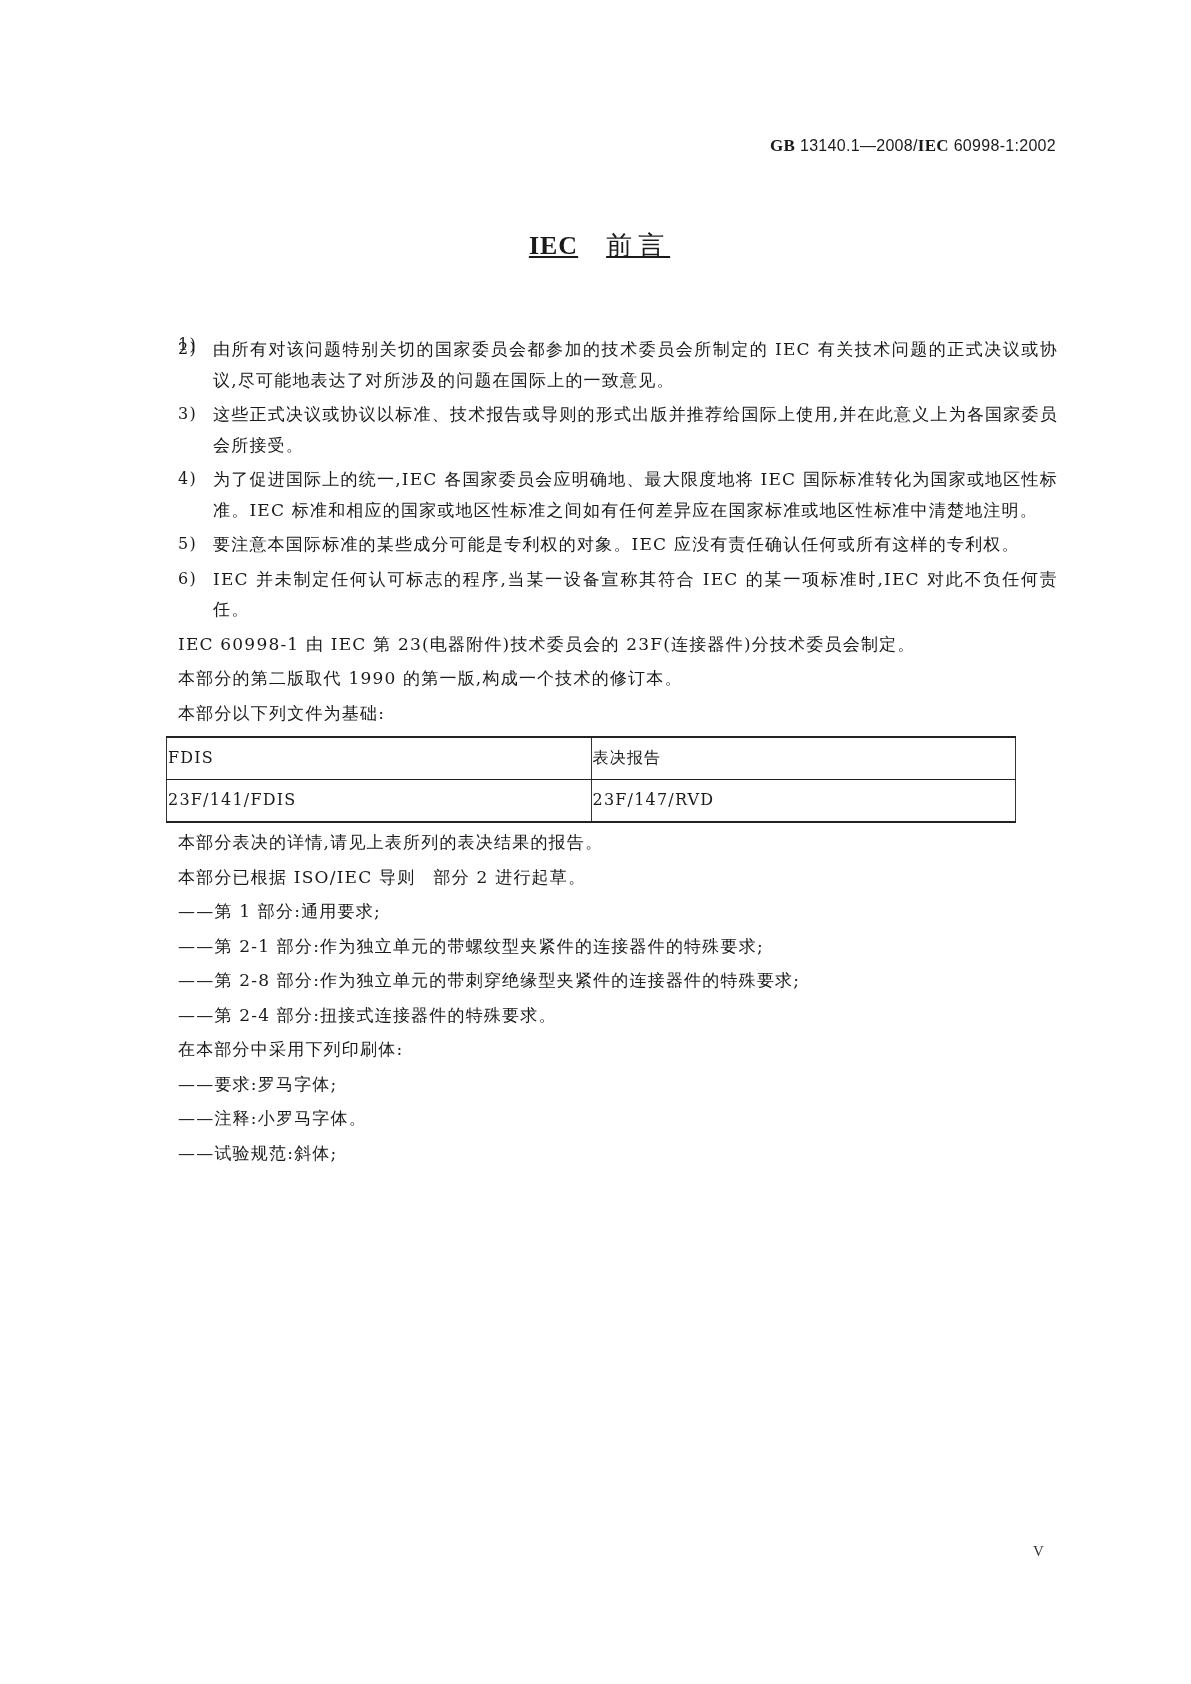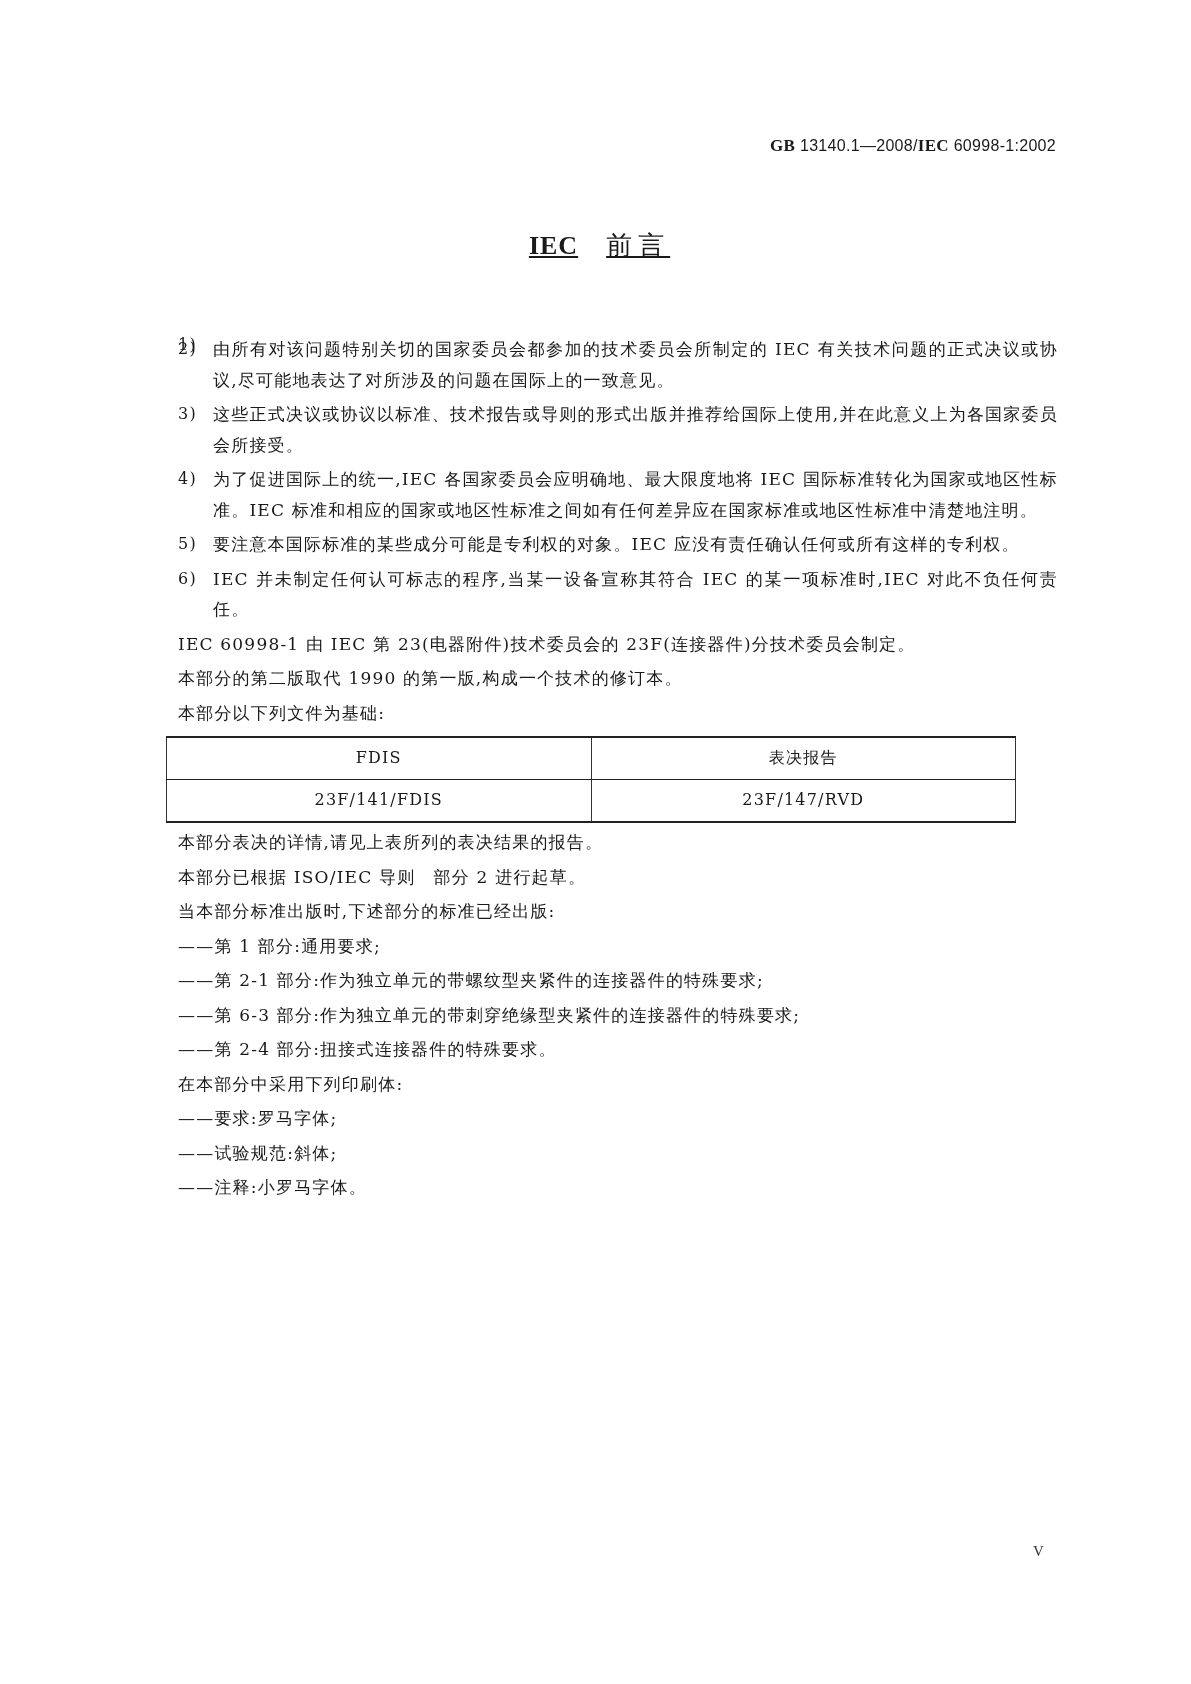--- a/index.html
+++ b/index.html
@@ -30,21 +30,21 @@
     .item .num { position: absolute; left: 0; top: 0; width: 32px; font-size: 16px; }
     .para { margin-bottom: 4px; }
     .para.hang { margin-left: -40px; text-indent: 40px; }
     .para.dash { }
     table.doc-table {
       border-collapse: collapse; width: 850px; margin: 8px 0 4px -12px;
       border-top: 2px solid #222; border-bottom: 2px solid #222;
       border-left: 1.5px solid #222; border-right: 1.5px solid #222;
     }
     table.doc-table td, table.doc-table th {
-      border: 1px solid #333; height: 39px; text-align: center; vertical-align: middle;
+      border: 1px solid #333; height: 39px; text-align: left; vertical-align: middle;
       font-weight: normal; font-size: 16px; width: 50%; margin-top: 28px;
     }
     table.doc-table tr.head th { border-bottom: 1.5px solid #222; }
     .page-number {
       position: absolute; top: 1543px; left: 1033px; font-size: 15px;
       font-family: "Liberation Serif", serif; color: #333;
     }
   </style>
 </head>
 <body>
@@ -77,24 +77,23 @@
     </tr>
     <tr>
       <td>23F/141/FDIS</td>
       <td>23F/147/RVD</td>
     </tr>
   </tbody>
     </table>
 
   <div class="para">本部分表决的详情,请见上表所列的表决结果的报告。</div>
   <div class="para">本部分已根据 ISO/IEC 导则　部分 2 进行起草。</div>
-  <div class="para">当本部分标准出版时,下述部分的标准已经出版:</div>
   <div class="para dash">——第 1 部分:通用要求;</div>
   <div class="para dash">——第 2-1 部分:作为独立单元的带螺纹型夹紧件的连接器件的特殊要求;</div>
-  <div class="para dash">——第 6-3 部分:作为独立单元的带刺穿绝缘型夹紧件的连接器件的特殊要求;</div>
+  <div class="para dash">——第 2-8 部分:作为独立单元的带刺穿绝缘型夹紧件的连接器件的特殊要求;</div>
   <div class="para dash">——第 2-4 部分:扭接式连接器件的特殊要求。</div>
   <div class="para">在本部分中采用下列印刷体:</div>
   <div class="para dash">——要求:罗马字体;</div>
+  <div class="para dash">——注释:小罗马字体。</div>
   <div class="para dash">——试验规范:斜体;</div>
-  <div class="para dash">——注释:小罗马字体。</div>
 </div>
 
 <div class="page-number">V</div>
 
 </body></html>

